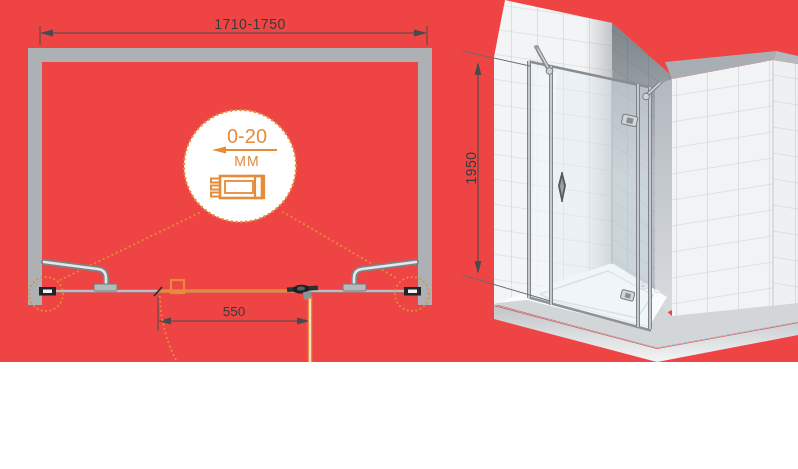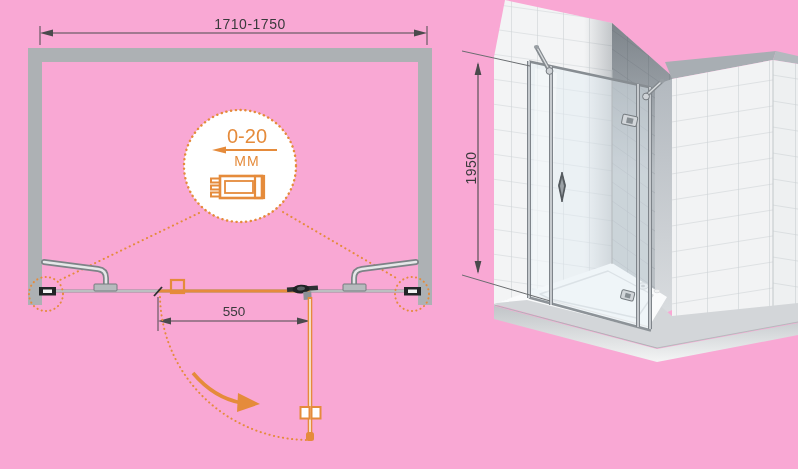--- a/index.html
+++ b/index.html
@@ -1,16 +1,16 @@
 <!DOCTYPE html>
 <html><head>
 <meta charset="utf-8">
 <style>
   html,body{margin:0;padding:0;background:#fff;}
-  .canvas{position:relative;width:798px;height:469px;background:#f9a8d4;overflow:hidden;
+  .canvas{position:relative;width:798px;height:362px;background:#ef4444;overflow:hidden;
           font-family:"Liberation Sans", sans-serif;display:flex;}
   svg{display:block;}
   .dim{font-family:"Liberation Sans",sans-serif;font-size:14px;fill:#3a3a3c;letter-spacing:.5px;}
   .dim-small{font-family:"Liberation Sans",sans-serif;font-size:13.5px;fill:#3a3a3c;}
   .adj-big{font-family:"Liberation Sans",sans-serif;font-size:20px;fill:#E58B3B;}
   .adj-small{font-family:"Liberation Sans",sans-serif;font-size:14px;fill:#E58B3B;letter-spacing:1px;}
 </style>
 </head>
 <body>
 

